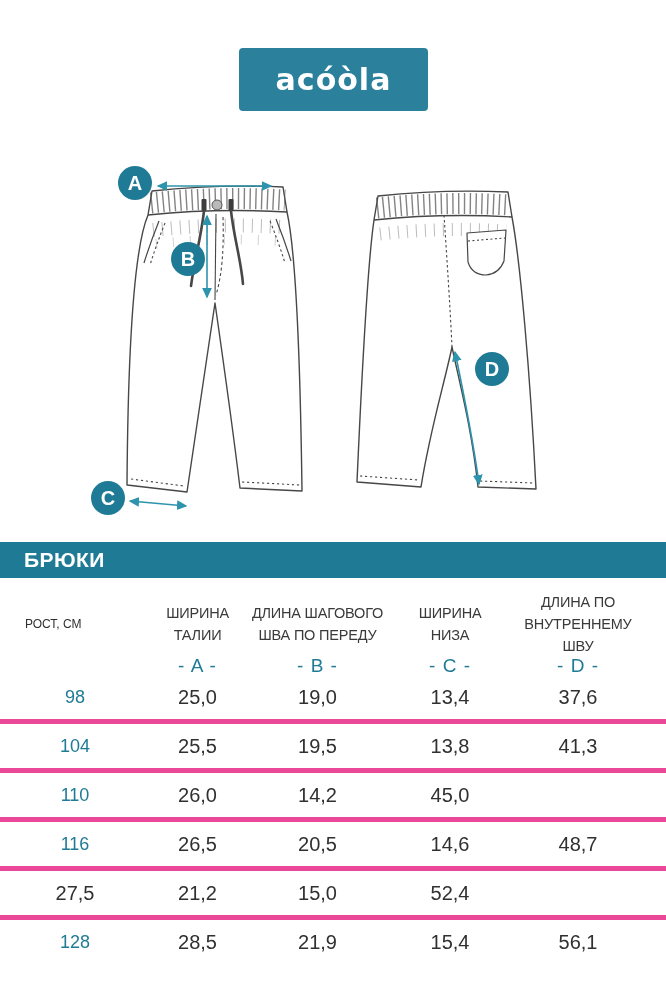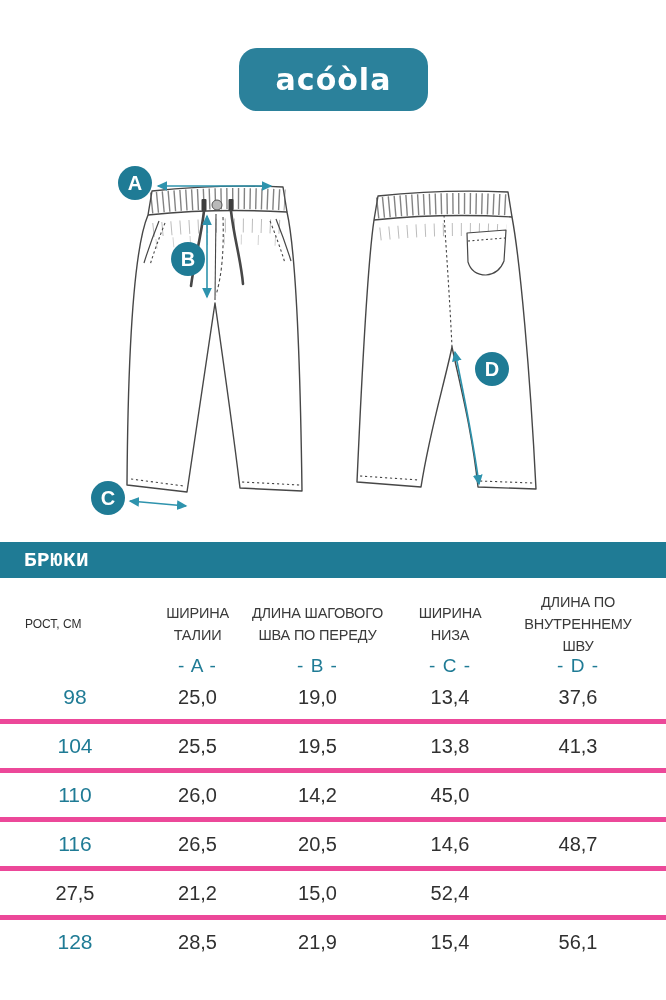--- a/index.html
+++ b/index.html
@@ -3,36 +3,36 @@
 <meta charset="utf-8">
 <style>
   html,body{margin:0;padding:0;background:#fff;}
   #page{
     position:relative;width:666px;height:1000px;margin:0 auto;background:#ffffff;
     font-family:"Liberation Sans","DejaVu Sans",sans-serif;overflow:hidden;
   }
   
   .logo{
     position:absolute;left:239px;top:48px;width:189px;height:63px;
-    background:#2b819b;border-radius:18px;
+    background:#2b819b;border-radius:4px;
     display:flex;align-items:center;justify-content:center;
   }
   .logo span{
     color:#ffffff;font-weight:bold;font-size:30px;letter-spacing:1px;
     font-family:"DejaVu Sans","Liberation Sans",sans-serif;
   }
   
   .diagram{position:absolute;left:0;top:0;width:666px;height:540px;}
   
   .section-bar{
     position:absolute;left:0;top:542px;width:666px;height:36px;background:#1f7b95;
     display:flex;align-items:center;
   }
   .section-bar span{
-    color:#fff;font-weight:bold;font-size:21px;letter-spacing:.4px;padding-left:24px;font-family:Liberation Mono, monospace;
+    color:#fff;font-weight:bold;font-size:21px;letter-spacing:.4px;padding-left:24px;
   }
   
   .grid-row{
     display:grid;grid-template-columns:150px 95px 145px 120px 136px;
     align-items:center;
   }
   .thead{position:absolute;left:0;top:591px;width:666px;}
   .thead .th{
     text-align:center;font-size:14.5px;line-height:22px;color:#3a3a3a;letter-spacing:-0.2px;
   }
@@ -41,21 +41,21 @@
   }
   .th span{display:block;}
   .marker-row{position:absolute;left:0;top:652px;width:666px;height:28px;}
   .marker-row .mk{
     text-align:center;font-size:19px;color:#1f7b95;letter-spacing:1px;line-height:28px;
   }
   .tbody{position:absolute;left:0;top:675px;width:666px;}
   .tr{height:44px;}
   .tr + .tr{border-top:5px solid #ec4899;}
   .tr .size{
-    text-align:center;font-size:21px;color:#1f7b95;
+    text-align:center;font-size:18px;color:#1f7b95;
   }
   .tr .val{
     text-align:center;font-size:20px;color:#303030;
   }
 </style>
 </head>
 <body>
 
 <div id="page">
 

